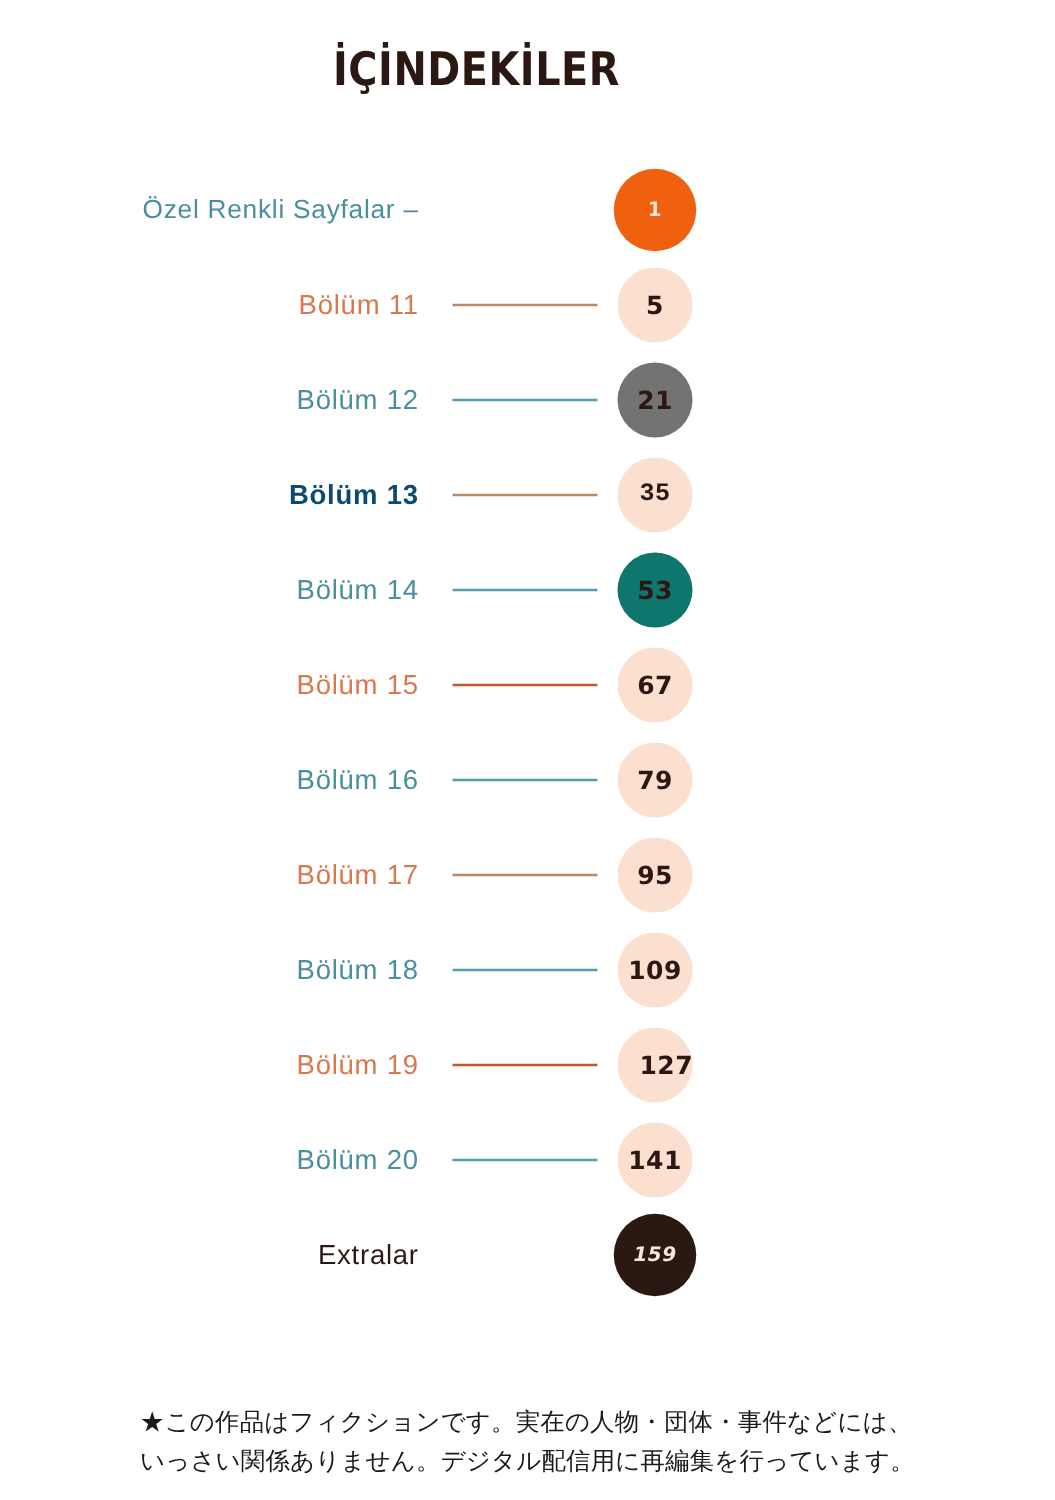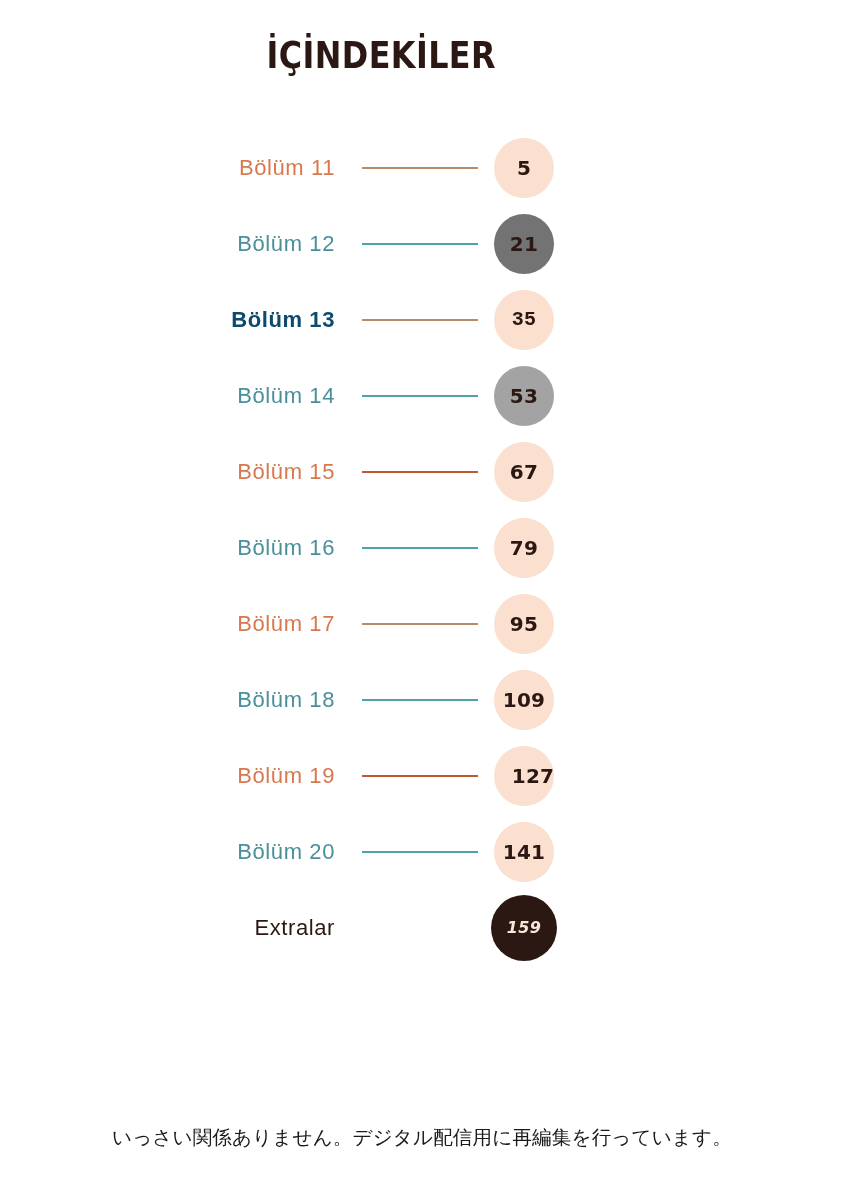--- a/index.html
+++ b/index.html
@@ -124,20 +124,26 @@
 <body>
 
 <div id="toc-page">
 
   <div id="toc-title">
     <span class="title-text">İÇİNDEKİLER</span>
   </div>
 
   <div id="toc-list">
       <div class="toc-row">
+        <div class="toc-label" style="color: rgb(74, 143, 155);">Özel Renkli Sayfalar –</div>
+        <div class="toc-bullet big-dot" style="background: rgb(239, 96, 15);">
+          <span class="num" style="color: rgb(251, 227, 210);">1</span>
+        </div>
+      </div>
+      <div class="toc-row">
         <div class="toc-label big" style="color: rgb(216, 120, 78);">Bölüm 11</div>
         <div class="toc-leader" style="border-top-color: rgb(185, 138, 104);"></div>
         <div class="toc-bullet" style="background: rgb(251, 223, 207);">
           <span class="num" style="color: rgb(43, 24, 18);">5</span>
         </div>
       </div>
       <div class="toc-row">
         <div class="toc-label big" style="color: rgb(74, 143, 155);">Bölüm 12</div>
         <div class="toc-leader" style="border-top-color: rgb(82, 160, 172);"></div>
         <div class="toc-bullet" style="background: #737373;">
@@ -147,21 +153,21 @@
       <div class="toc-row">
         <div class="toc-label big" style="color: #0c4a6e; font-weight: bold;">Bölüm 13</div>
         <div class="toc-leader" style="border-top-color: rgb(185, 138, 104);"></div>
         <div class="toc-bullet" style="background: rgb(251, 223, 207);">
           <span class="num" style="color: rgb(43, 24, 18); font-family: Liberation Mono, monospace;">35</span>
         </div>
       </div>
       <div class="toc-row">
         <div class="toc-label big" style="color: rgb(74, 143, 155);">Bölüm 14</div>
         <div class="toc-leader" style="border-top-color: rgb(82, 160, 172);"></div>
-        <div class="toc-bullet" style="background: #a3a3a3;">
+        <div class="toc-bullet" style="background: #0f766e;">
           <span class="num" style="color: rgb(43, 24, 18);">53</span>
         </div>
       </div>
       <div class="toc-row">
         <div class="toc-label big" style="color: rgb(216, 120, 78);">Bölüm 15</div>
         <div class="toc-leader" style="border-top-color: rgb(192, 90, 46);"></div>
         <div class="toc-bullet" style="background: rgb(251, 223, 207);">
           <span class="num" style="color: rgb(43, 24, 18);">67</span>
         </div>
       </div>
@@ -202,16 +208,17 @@
       </div>
       <div class="toc-row">
         <div class="toc-label big" style="color: rgb(43, 24, 18);">Extralar</div>
         <div class="toc-bullet big-dot" style="background: rgb(43, 24, 18); font-style: italic;">
           <span class="num" style="color: rgb(247, 231, 216);">159</span>
         </div>
       </div>
     </div>
 
   <div id="footer-note">
+    <span class="line">★この作品はフィクションです。実在の人物・団体・事件などには、</span>
     <span class="line">いっさい関係ありません。デジタル配信用に再編集を行っています。</span>
   </div>
 
 </div>
 
 </body></html>

